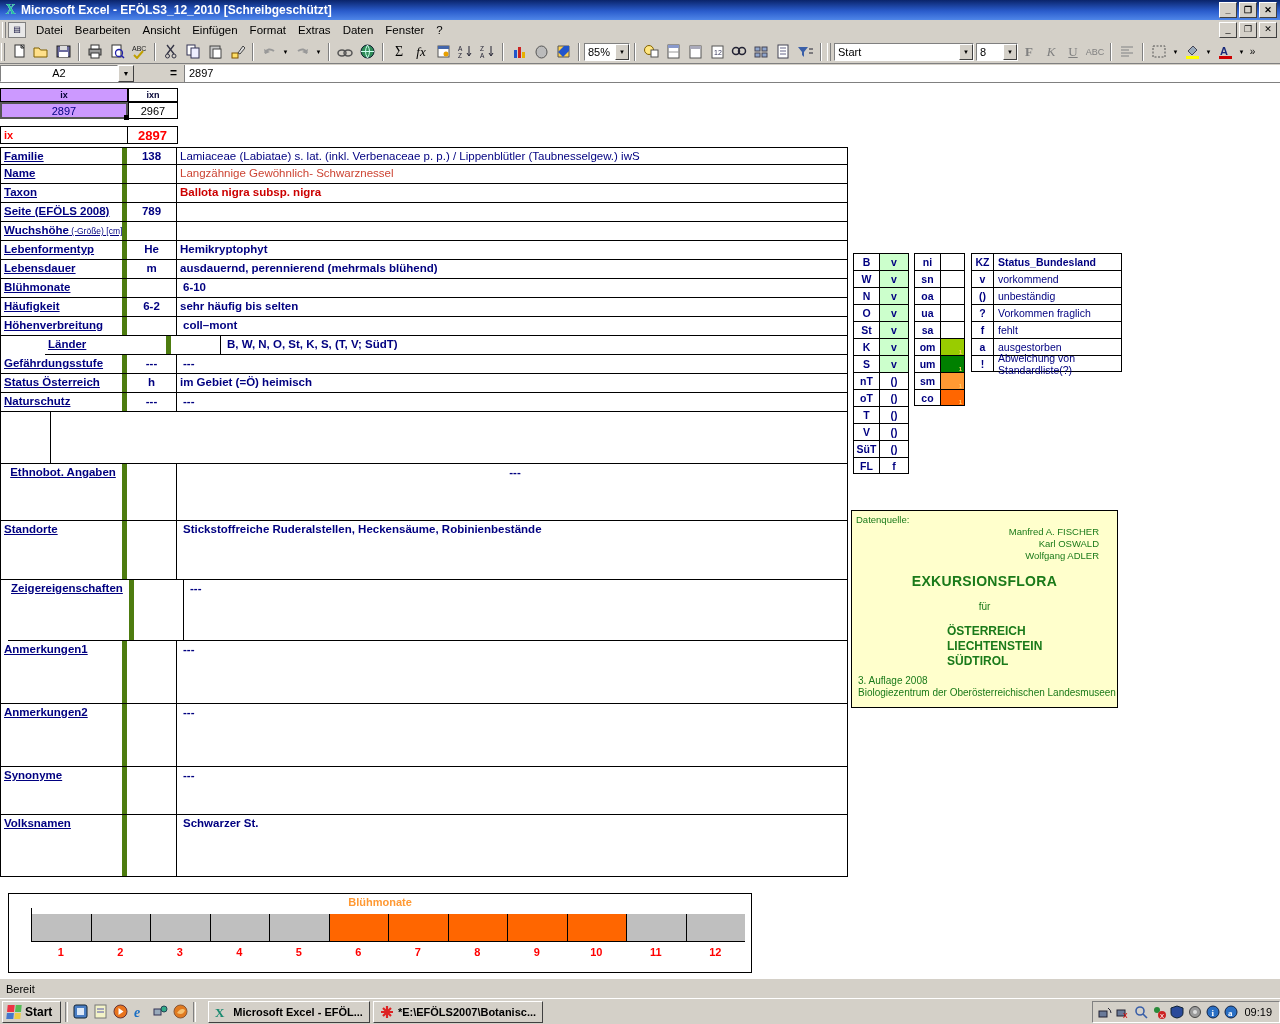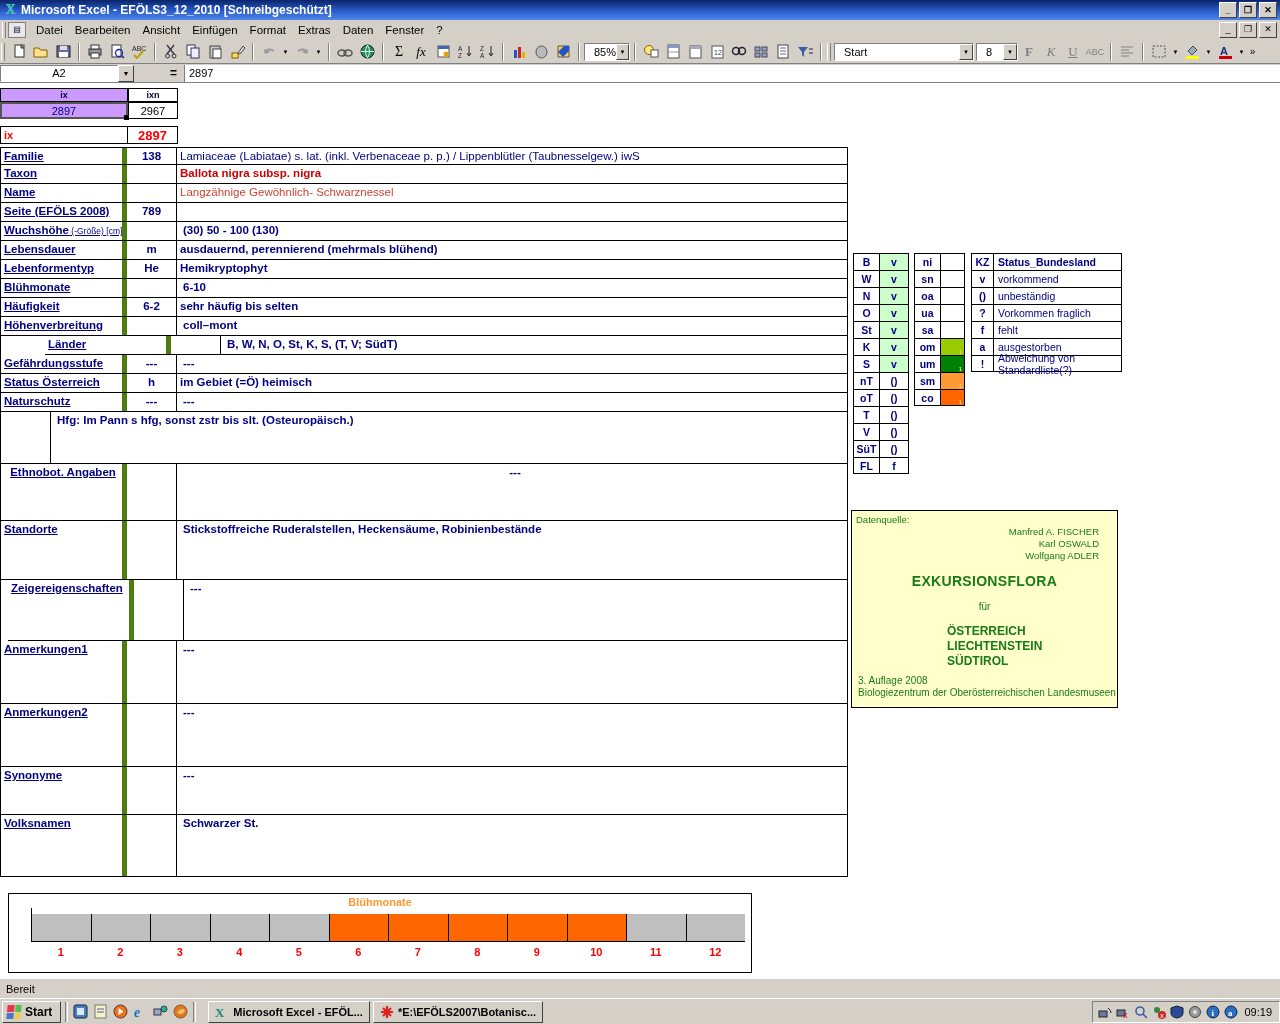--- a/index.html
+++ b/index.html
@@ -81,21 +81,21 @@
   .tb-btn svg { display: block; }
   .tb-arrow {
     width: 11px; height: 21px;
     display: flex; align-items: center; justify-content: center;
     font-size: 6px; color: #000;
   }
   .zoombox, .fontbox, .sizebox {
     height: 18px; background: #fff;
     border: 1px solid; border-color: #808080 #ffffff #ffffff #808080;
     display: flex; align-items: center;
-    font-size: 11px; padding-left: 9px; color: #000;
+    font-size: 11px; padding-left: 3px; color: #000;
   }
   .combo-btn {
     width: 14px; height: 16px; margin-left: auto;
     background: #d4d0c8;
     border: 1px solid; border-color: #ffffff #404040 #404040 #ffffff;
     display: flex; align-items: center; justify-content: center;
     font-size: 6px;
   }
   .tb-dis { color: #808080; }
 
@@ -656,50 +656,49 @@
       </div>
     </div>
 
     <div class="maintab" id="main-table">
         <div class="mrow" style="height: 17px;">
           <div class="mlbl">Familie</div>
           <div class="mabbr">138</div>
           <div class="mval normal">Lamiaceae (Labiatae) s. lat. (inkl. Verbenaceae p. p.)  /  Lippenblütler (Taubnesselgew.) iwS</div>
         </div>
         <div class="mrow" style="height: 19px;">
+          <div class="mlbl">Name</div>
+          <div class="mabbr"></div>
+          <div class="mval red-normal">Langzähnige Gewöhnlich- Schwarznessel</div>
+        </div>
+        <div class="mrow" style="height: 19px;">
           <div class="mlbl">Taxon</div>
           <div class="mabbr"></div>
           <div class="mval red">Ballota nigra subsp. nigra</div>
-        </div>
-        <div class="mrow" style="height: 19px;">
-          <div class="mlbl">Name</div>
-          <div class="mabbr"></div>
-          <div class="mval red-normal">Langzähnige Gewöhnlich- Schwarznessel</div>
         </div>
         <div class="mrow" style="height: 19px;">
           <div class="mlbl">Seite (EFÖLS 2008)</div>
           <div class="mabbr">789</div>
           <div class="mval"></div>
         </div>
         <div class="mrow" style="height: 19px;">
           <div class="mlbl">Wuchshöhe<span class="small"> (-Größe) [cm]</span></div>
           <div class="mabbr"></div>
-          <div class="mval indent">(30) 50 - 100 (130)</div>
+        </div>
+        <div class="mrow" style="height: 19px;">
+          <div class="mlbl">Lebenformentyp</div>
+          <div class="mabbr">He</div>
+          <div class="mval">Hemikryptophyt</div>
         </div>
         <div class="mrow" style="height: 19px;">
           <div class="mlbl">Lebensdauer</div>
           <div class="mabbr">m</div>
           <div class="mval">ausdauernd, perennierend (mehrmals blühend)</div>
         </div>
         <div class="mrow" style="height: 19px;">
-          <div class="mlbl">Lebenformentyp</div>
-          <div class="mabbr">He</div>
-          <div class="mval">Hemikryptophyt</div>
-        </div>
-        <div class="mrow" style="height: 19px;">
           <div class="mlbl">Blühmonate</div>
           <div class="mabbr"></div>
           <div class="mval indent">6-10</div>
         </div>
         <div class="mrow" style="height: 19px;">
           <div class="mlbl">Häufigkeit</div>
           <div class="mabbr">6-2</div>
           <div class="mval">sehr häufig bis selten</div>
         </div>
         <div class="mrow" style="height: 19px;">
@@ -722,21 +721,20 @@
           <div class="mabbr">h</div>
           <div class="mval">im Gebiet (=Ö) heimisch</div>
         </div>
         <div class="mrow" style="height: 19px;">
           <div class="mlbl">Naturschutz</div>
           <div class="mabbr">---</div>
           <div class="mval indent">---</div>
         </div>
         <div class="mrow" style="height: 52px;">
           <div class="mabbr"></div>
-          <div class="mval indent">Hfg: Im Pann s hfg, sonst zstr bis slt. (Osteuropäisch.)</div>
         </div>
         <div class="mrow" style="height: 57px; text-align: center;">
           <div class="mlbl">Ethnobot. Angaben</div>
           <div class="mabbr"></div>
           <div class="mval indent">---</div>
         </div>
         <div class="mrow" style="height: 59px;">
           <div class="mlbl">Standorte</div>
           <div class="mabbr"></div>
           <div class="mval indent">Stickstoffreiche Ruderalstellen, Heckensäume, Robinienbestände</div>

